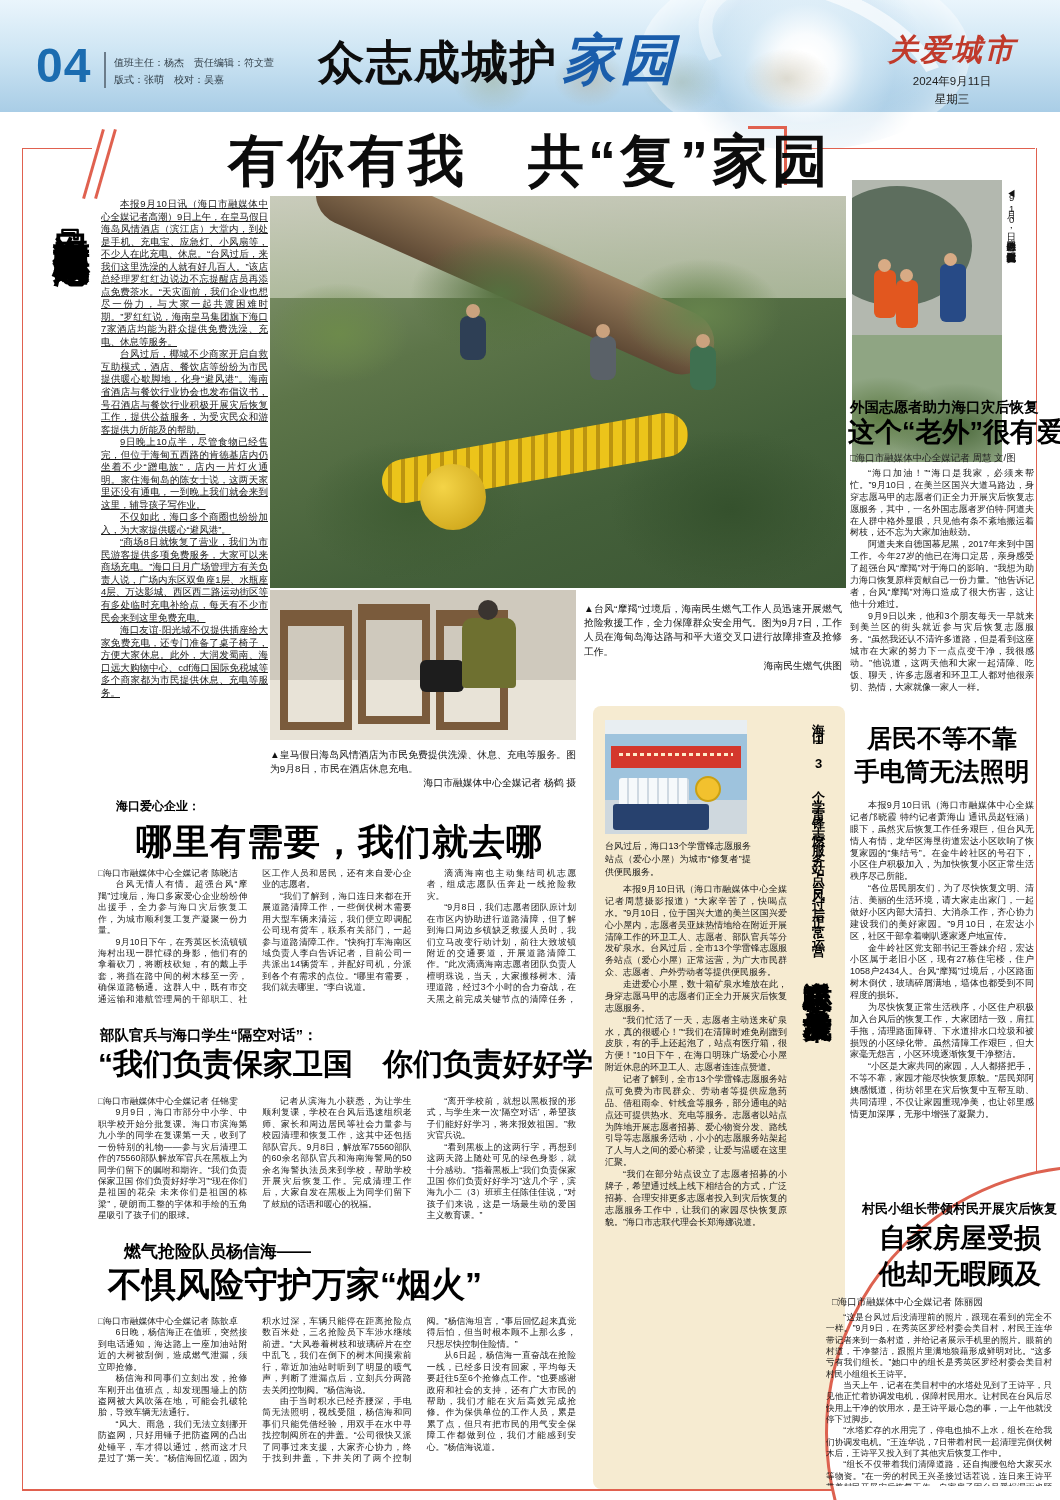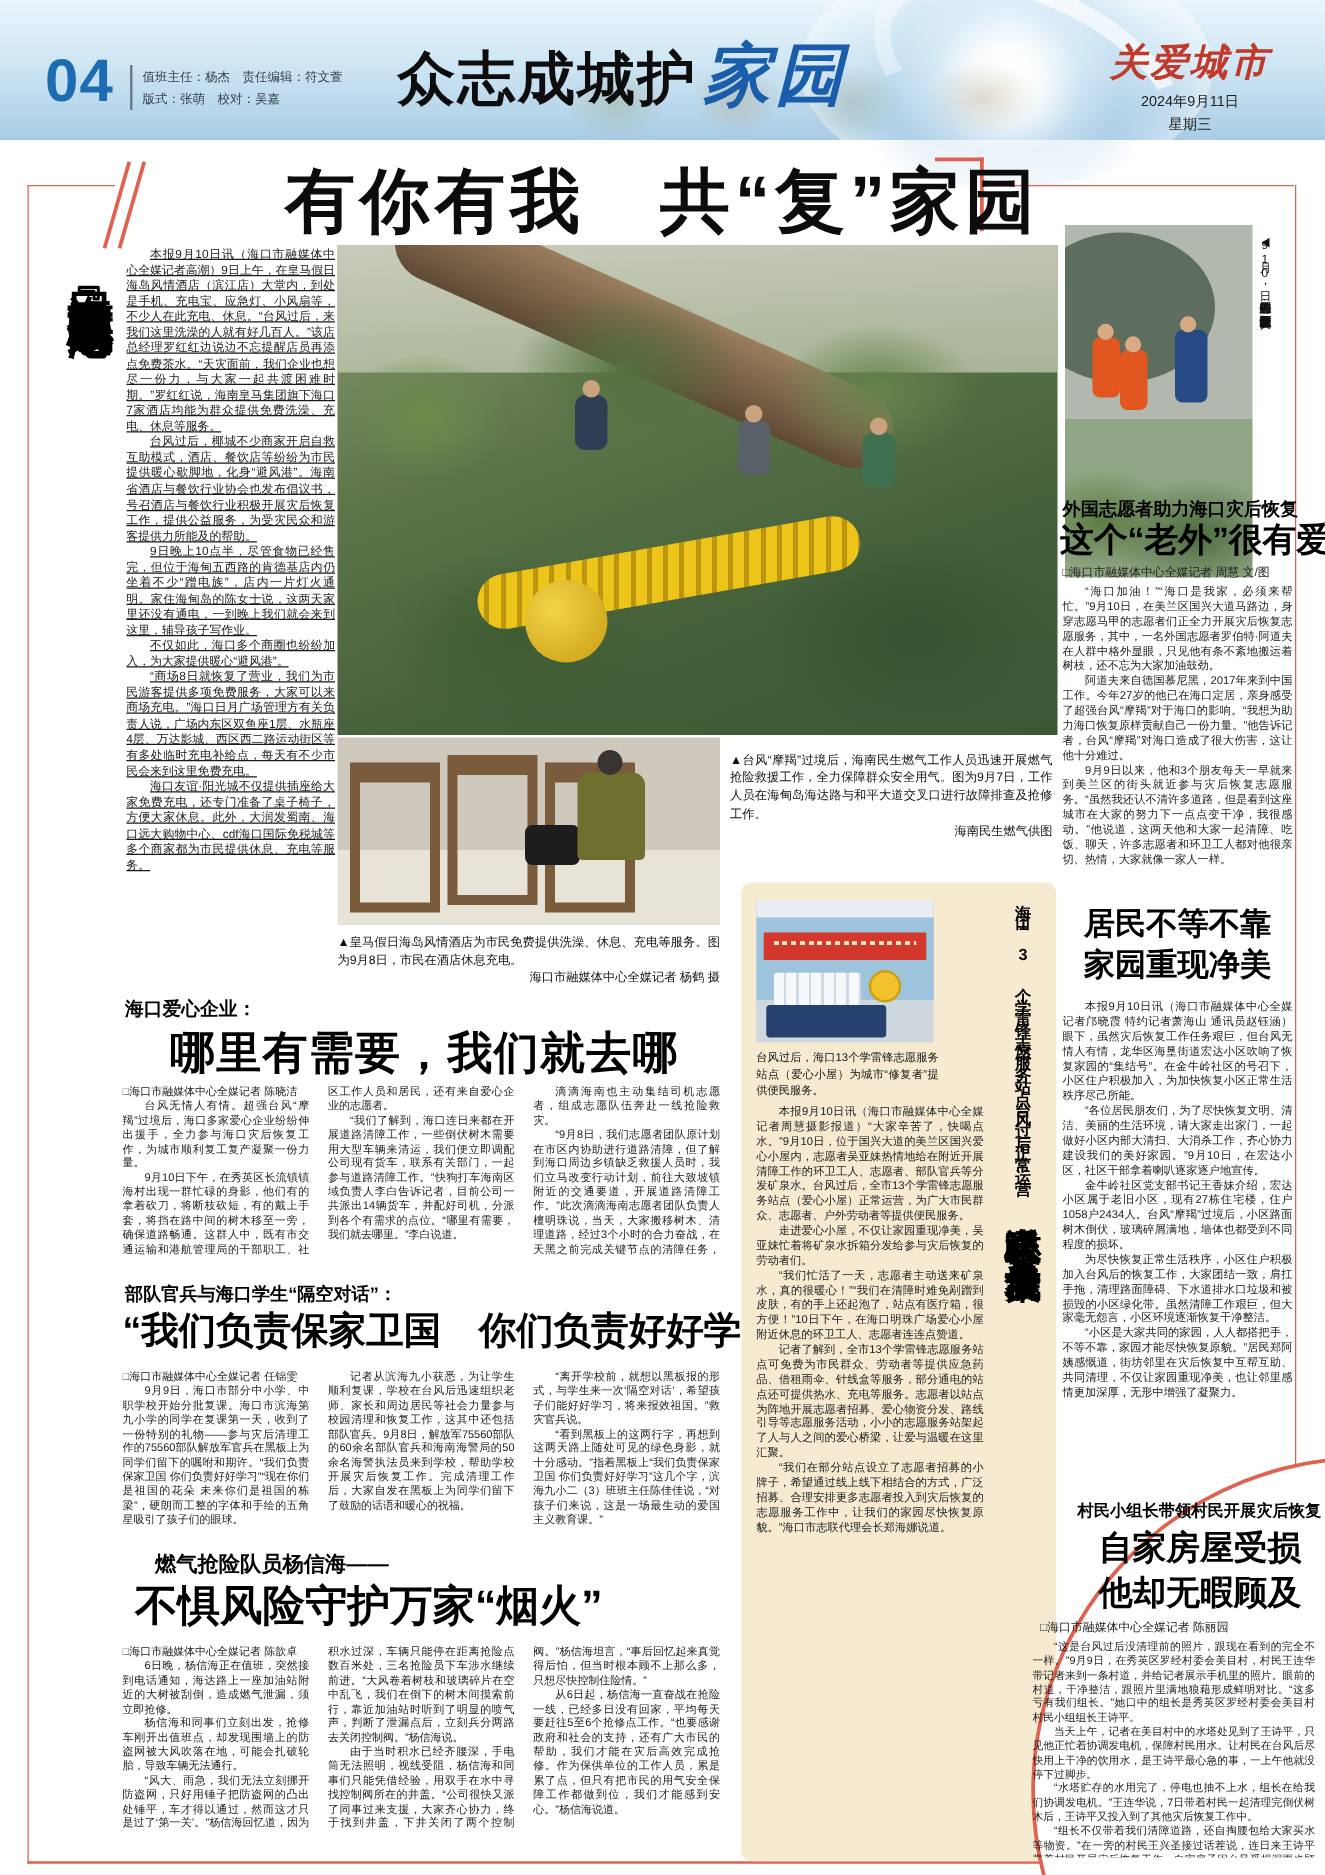--- a/index.html
+++ b/index.html
@@ -165,31 +165,31 @@
   <div class="abs hl" style="left:848px;top:414px;font-size:27px;">这个“老外”很有爱</div>
   <div class="abs byline-line" style="left:850px;top:452px;">□海口市融媒体中心全媒记者 周慧 文/图</div>
   <div class="abs body-col" style="left:850px;top:468px;width:184px;height:250px;font-size:9px;">
     <p>“海口加油！”“海口是我家，必须来帮忙。”9月10日，在美兰区国兴大道马路边，身穿志愿马甲的志愿者们正全力开展灾后恢复志愿服务，其中，一名外国志愿者罗伯特·阿道夫在人群中格外显眼，只见他有条不紊地搬运着树枝，还不忘为大家加油鼓劲。</p>
     <p>阿道夫来自德国慕尼黑，2017年来到中国工作。今年27岁的他已在海口定居，亲身感受了超强台风“摩羯”对于海口的影响。“我想为助力海口恢复原样贡献自己一份力量。”他告诉记者，台风“摩羯”对海口造成了很大伤害，这让他十分难过。</p>
     <p>9月9日以来，他和3个朋友每天一早就来到美兰区的街头就近参与灾后恢复志愿服务。“虽然我还认不清许多道路，但是看到这座城市在大家的努力下一点点变干净，我很感动。”他说道，这两天他和大家一起清障、吃饭、聊天，许多志愿者和环卫工人都对他很亲切、热情，大家就像一家人一样。</p>
   </div>
 
   <div class="abs" style="left:850px;top:722px;width:184px;text-align:center;">
     <div class="hl" style="font-size:25px;">居民不等不靠</div>
-    <div class="hl" style="font-size:25px;">家园重现净美</div>
+    <div class="hl" style="font-size:25px;">手电筒无法照明</div>
   </div>
   <div class="abs body-col" style="left:850px;top:800px;width:184px;height:386px;font-size:9px;">
     <p>本报9月10日讯（海口市融媒体中心全媒记者邝晓霞 特约记者萧海山 通讯员赵钰涵）眼下，虽然灾后恢复工作任务艰巨，但台风无情人有情，龙华区海垦街道宏达小区吹响了恢复家园的“集结号”。在金牛岭社区的号召下，小区住户积极加入，为加快恢复小区正常生活秩序尽己所能。</p>
     <p>“各位居民朋友们，为了尽快恢复文明、清洁、美丽的生活环境，请大家走出家门，一起做好小区内部大清扫、大消杀工作，齐心协力建设我们的美好家园。”9月10日，在宏达小区，社区干部拿着喇叭逐家逐户地宣传。</p>
     <p>金牛岭社区党支部书记王香妹介绍，宏达小区属于老旧小区，现有27栋住宅楼，住户1058户2434人。台风“摩羯”过境后，小区路面树木倒伏，玻璃碎屑满地，墙体也都受到不同程度的损坏。</p>
     <p>为尽快恢复正常生活秩序，小区住户积极加入台风后的恢复工作，大家团结一致，肩扛手拖，清理路面障碍、下水道排水口垃圾和被损毁的小区绿化带。虽然清障工作艰巨，但大家毫无怨言，小区环境逐渐恢复干净整洁。</p>
     <p>“小区是大家共同的家园，人人都搭把手，不等不靠，家园才能尽快恢复原貌。”居民郑阿姨感慨道，街坊邻里在灾后恢复中互帮互助、共同清理，不仅让家园重现净美，也让邻里感情更加深厚，无形中增强了凝聚力。</p>
   </div>
 
-  <div class="abs kicker" style="left:100px;top:798px;font-size:15px;">海口爱心企业：</div>
+  <div class="abs kicker" style="left:116px;top:798px;font-size:12px;">海口爱心企业：</div>
   <div class="abs hl" style="left:98px;top:818px;font-size:36px;letter-spacing:1px;margin-left:38px;">哪里有需要，我们就去哪</div>
   <div class="abs cols3" style="left:98px;top:868px;width:478px;height:148px;">
     <p class="byline">□海口市融媒体中心全媒记者 陈晓洁</p>
     <p>台风无情人有情。超强台风“摩羯”过境后，海口多家爱心企业纷纷伸出援手，全力参与海口灾后恢复工作，为城市顺利复工复产凝聚一份力量。</p>
     <p>9月10日下午，在秀英区长流镇镇海村出现一群忙碌的身影，他们有的拿着砍刀，将断枝砍短，有的戴上手套，将挡在路中间的树木移至一旁，确保道路畅通。这群人中，既有市交通运输和港航管理局的干部职工、社区工作人员和居民，还有来自爱心企业的志愿者。</p>
     <p>“我们了解到，海口连日来都在开展道路清障工作，一些倒伏树木需要用大型车辆来清运，我们便立即调配公司现有货车，联系有关部门，一起参与道路清障工作。”快狗打车海南区域负责人李白告诉记者，目前公司一共派出14辆货车，并配好司机，分派到各个有需求的点位。“哪里有需要，我们就去哪里。”李白说道。</p>
     <p>滴滴海南也主动集结司机志愿者，组成志愿队伍奔赴一线抢险救灾。</p>
     <p>“9月8日，我们志愿者团队原计划在市区内协助进行道路清障，但了解到海口周边乡镇缺乏救援人员时，我们立马改变行动计划，前往大致坡镇附近的交通要道，开展道路清障工作。”此次滴滴海南志愿者团队负责人檀明珠说，当天，大家搬移树木、清理道路，经过3个小时的合力奋战，在天黑之前完成关键节点的清障任务，恢复大致坡镇至三门坡县道，打通周边乡村道路，保障了村民的正常出行。</p>
   </div>
 
@@ -224,21 +224,21 @@
     <div class="sign"></div>
     <div class="table"></div>
   </div>
   <div class="abs caption" style="left:605px;top:840px;width:146px;font-size:9px;">台风过后，海口13个学雷锋志愿服务站点（爱心小屋）为城市“修复者”提供便民服务。</div>
   <div class="abs cream-vtitle" style="left:744px;top:714px;width:94px;height:540px;">
     <span class="cream-kicker">海口13个学雷锋志愿服务站点台风过后正常运营</span>
     <span class="cream-hl">送上暖心矿泉水　关爱城市『修复者』</span>
   </div>
   <div class="abs body-col" style="left:605px;top:884px;width:182px;height:598px;font-size:9px;">
     <p>本报9月10日讯（海口市融媒体中心全媒记者周慧摄影报道）“大家辛苦了，快喝点水。”9月10日，位于国兴大道的美兰区国兴爱心小屋内，志愿者吴亚妹热情地给在附近开展清障工作的环卫工人、志愿者、部队官兵等分发矿泉水。台风过后，全市13个学雷锋志愿服务站点（爱心小屋）正常运营，为广大市民群众、志愿者、户外劳动者等提供便民服务。</p>
-    <p>走进爱心小屋，不仅让家园重现净美，吴亚妹忙着将矿泉水拆箱分发给参与灾后恢复的劳动者们。</p>
+    <p>走进爱心小屋，数十箱矿泉水堆放在此，身穿志愿马甲的志愿者们正全力开展灾后恢复志愿服务。</p>
     <p>“我们忙活了一天，志愿者主动送来矿泉水，真的很暖心！”“我们在清障时难免剐蹭到皮肤，有的手上还起泡了，站点有医疗箱，很方便！”10日下午，在海口明珠广场爱心小屋附近休息的环卫工人、志愿者连连点赞道。</p>
     <p>记者了解到，全市13个学雷锋志愿服务站点可免费为市民群众、劳动者等提供应急药品、借租雨伞、针线盒等服务，部分通电的站点还可提供热水、充电等服务。志愿者以站点为阵地开展志愿者招募、爱心物资分发、路线引导等志愿服务活动，小小的志愿服务站架起了人与人之间的爱心桥梁，让爱与温暖在这里汇聚。</p>
     <p>“我们在部分站点设立了志愿者招募的小牌子，希望通过线上线下相结合的方式，广泛招募、合理安排更多志愿者投入到灾后恢复的志愿服务工作中，让我们的家园尽快恢复原貌。”海口市志联代理会长郑海娜说道。</p>
   </div>
 
   <div class="abs circle z5"></div>
   <div class="abs kicker z6" style="left:862px;top:1200px;font-size:13px;">村民小组长带领村民开展灾后恢复</div>
   <div class="abs z6" style="left:845px;top:1220px;width:230px;text-align:center;">
     <div class="hl" style="font-size:27px;">自家房屋受损</div>
     <div class="hl" style="font-size:27px;">他却无暇顾及</div>

